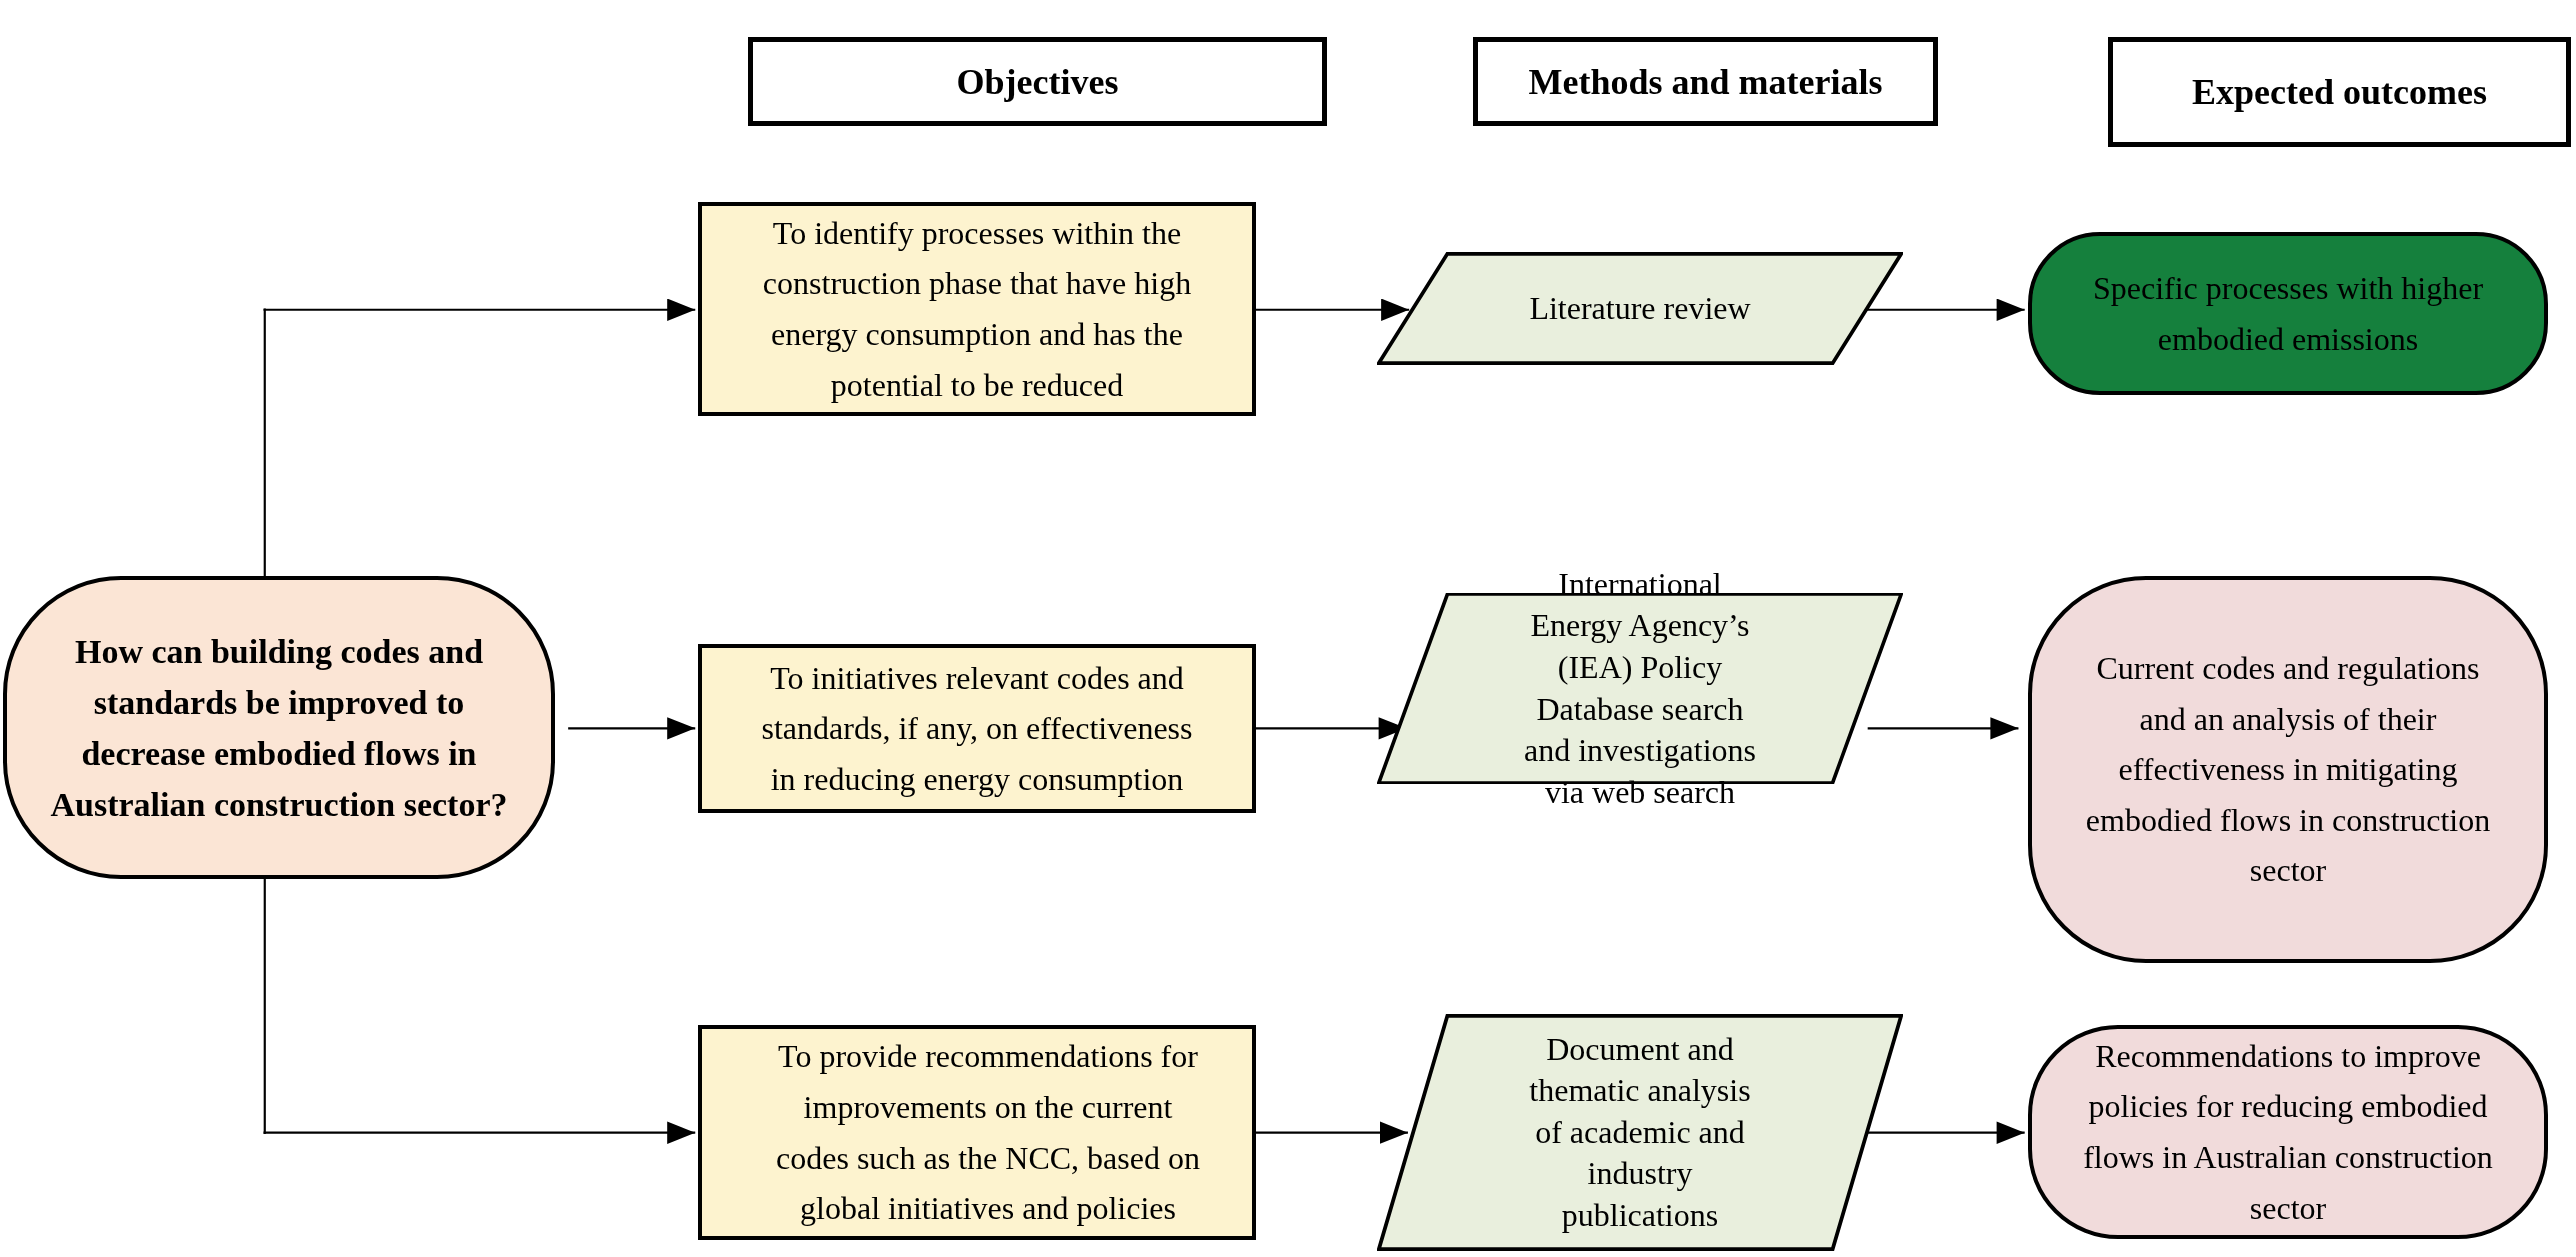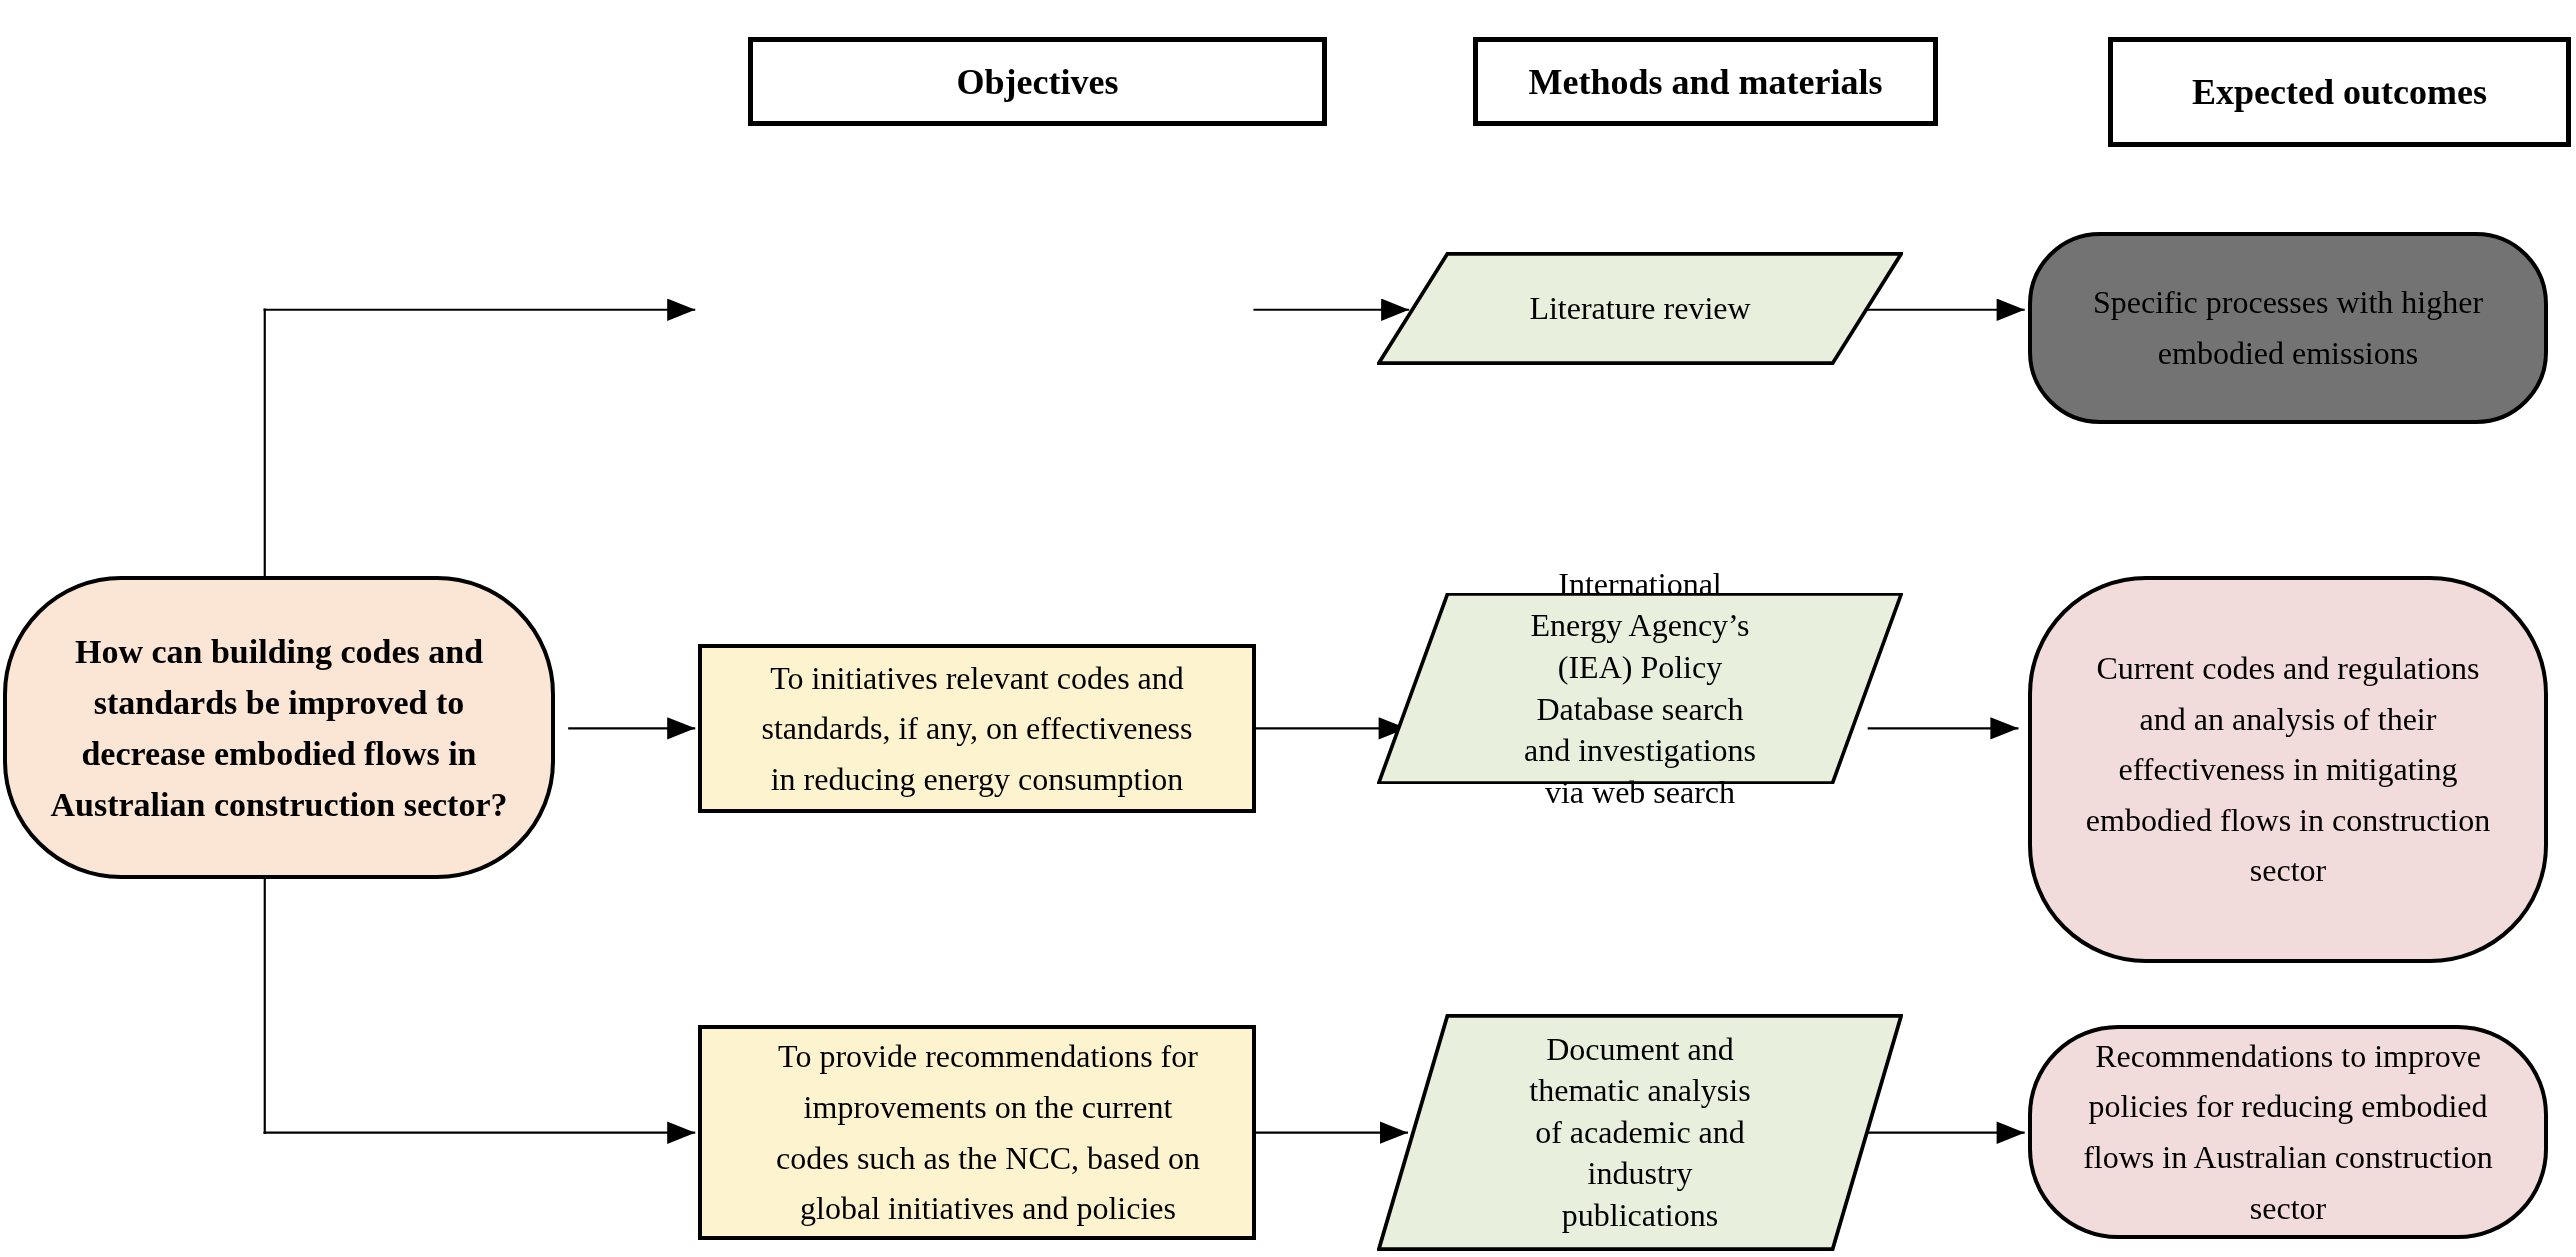--- a/index.html
+++ b/index.html
@@ -83,27 +83,33 @@
     <span>Expected outcomes</span>
   </div>
 
   <div class="shape stadium question" style="left: 3px; top: 576px; width: 552px; height: 303px; border-radius: 118px; background: rgb(251, 229, 213);">
     <span>How can building codes and
 standards be improved to
 decrease embodied flows in
 Australian construction sector?</span>
   </div>
 
+  <div class="shape rect" style="left: 698px; top: 202px; width: 558px; height: 214px; background: rgb(253, 243, 207);">
+    <span>To identify processes within the
+construction phase that have high
+energy consumption and has the
+potential to be reduced</span>
+  </div>
   <div class="cell" style="left:1377px;top:252px;width:526px;height:113px;">
     <svg viewBox="0 0 845 182" preserveAspectRatio="none">
       <polygon points="113,3 842,3 732,179 3,179" style="fill: rgb(233, 239, 221);"></polygon>
     </svg>
     <div class="pgram-text">Literature review</div>
   </div>
-  <div class="shape stadium" style="left: 2028px; top: 232px; width: 520px; height: 192px; border-radius: 72px; background: #737373; text-align: center;">
+  <div class="shape stadium" style="left: 2028px; top: 232px; width: 520px; height: 163px; border-radius: 72px; background: #15803d; text-align: center;">
     <span>Specific processes with higher
 embodied emissions</span>
   </div>
 
   <div class="shape rect" style="left: 698px; top: 644px; width: 558px; height: 169px; background: rgb(253, 243, 207);">
     <span>To initiatives relevant codes and
 standards, if any, on effectiveness
 in reducing energy consumption</span>
   </div>
   <div class="cell" style="left:1377px;top:593px;width:526px;height:191px;">

